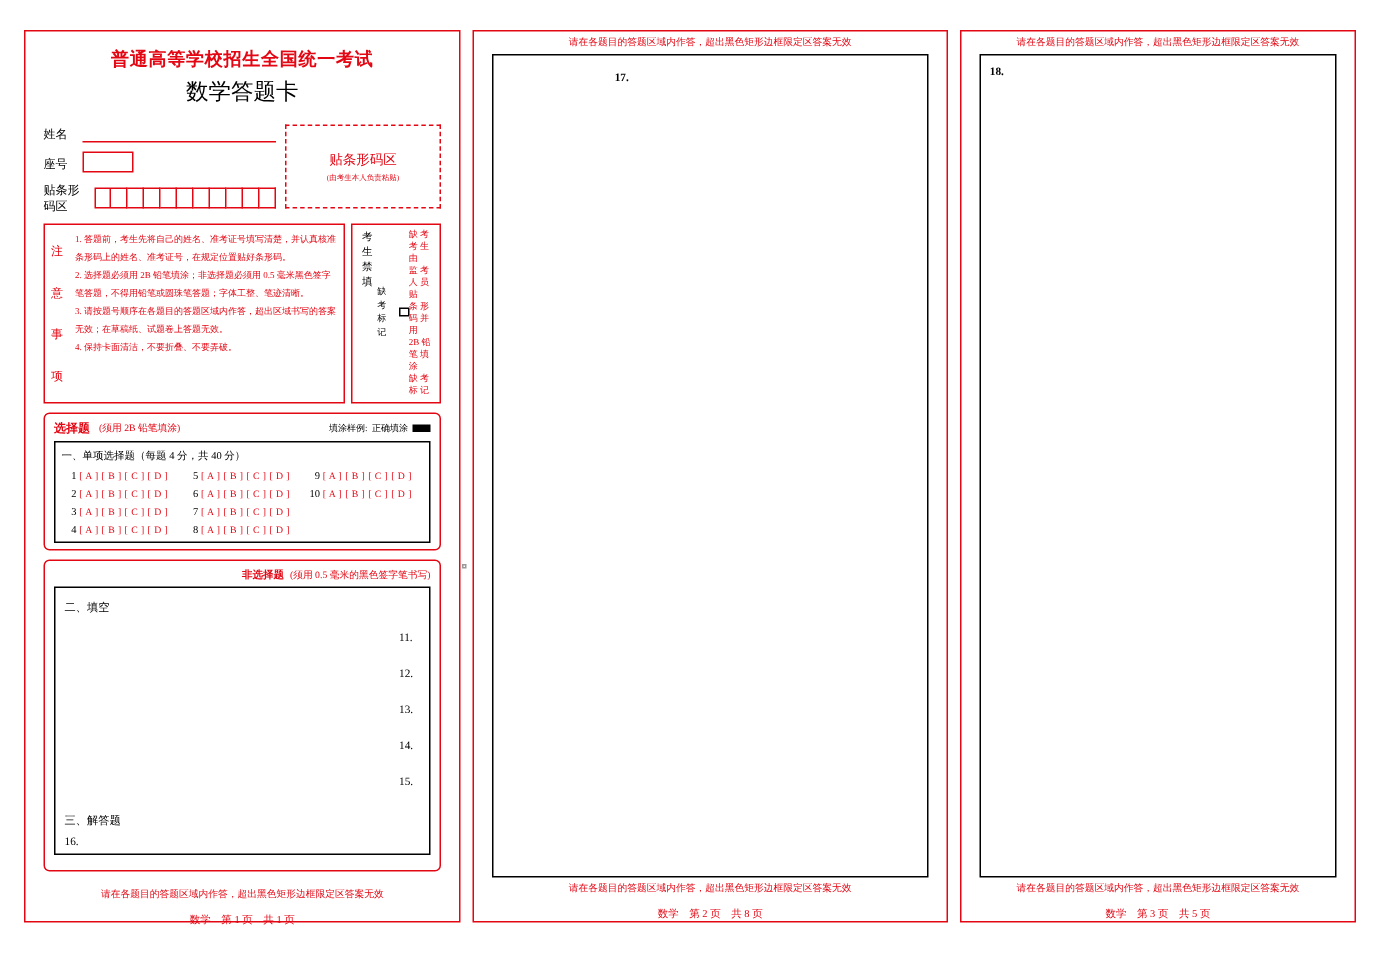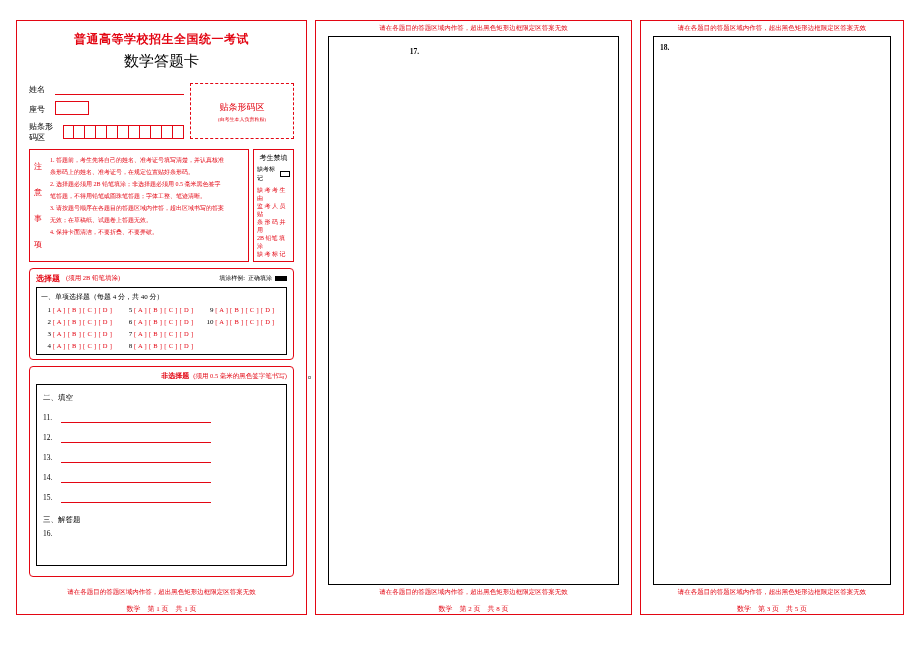--- a/index.html
+++ b/index.html
@@ -96,24 +96,24 @@
     display: flex;
     flex-direction: column;
     justify-content: space-around;
     font-size: 8px;
     color: #e30613;
   }
   .notice-body { font-size: 6px; line-height: 12px; flex:1; padding-left: 4px;}
 
   .forbid-box {
     border: 1px solid #e30613;
-    width: 41px;
+    width: 60px;
     padding: 3px 3px;
     display: flex;
-    flex-direction: column;
+    flex-direction: row;
     font-size: 6px;
   }
   .forbid-title { text-align: center; font-size: 7px; margin-bottom: 2px; }
   .forbid-row { display: flex; align-items: center; gap: 3px; margin-bottom: 3px;}
   .forbid-mark { width: 12px; height: 6px; border: 0.8px solid #000; }
   .forbid-note { color: #e30613; line-height: 8px; }
 
   
   .section-box {
     border: 1px solid #e30613;
@@ -154,21 +154,21 @@
   .nc-body {
     border: 1px solid #000;
     margin: 0 6px 6px;
     flex: 1;
     padding: 4px 6px;
     font-size: 7.5px;
     display: flex; flex-direction: column;
   }
   .fill-q { margin-top: 4px; }
   .fill-line {
-    display: flex; align-items: flex-start; gap: 4px; margin-top: 10px;
+    display: flex; align-items: flex-end; gap: 4px; margin-top: 10px; flex-direction: column;
   }
   .fill-line .qn { width: 14px; }
   .fill-line .ul { border-bottom: 0.8px solid #e30613; flex: 1; max-width: 150px; height: 10px; }
 
   
   .warn-bar {
     font-size: 6.5px;
     text-align: center;
     color: #e30613;
     padding: 3px 0;

